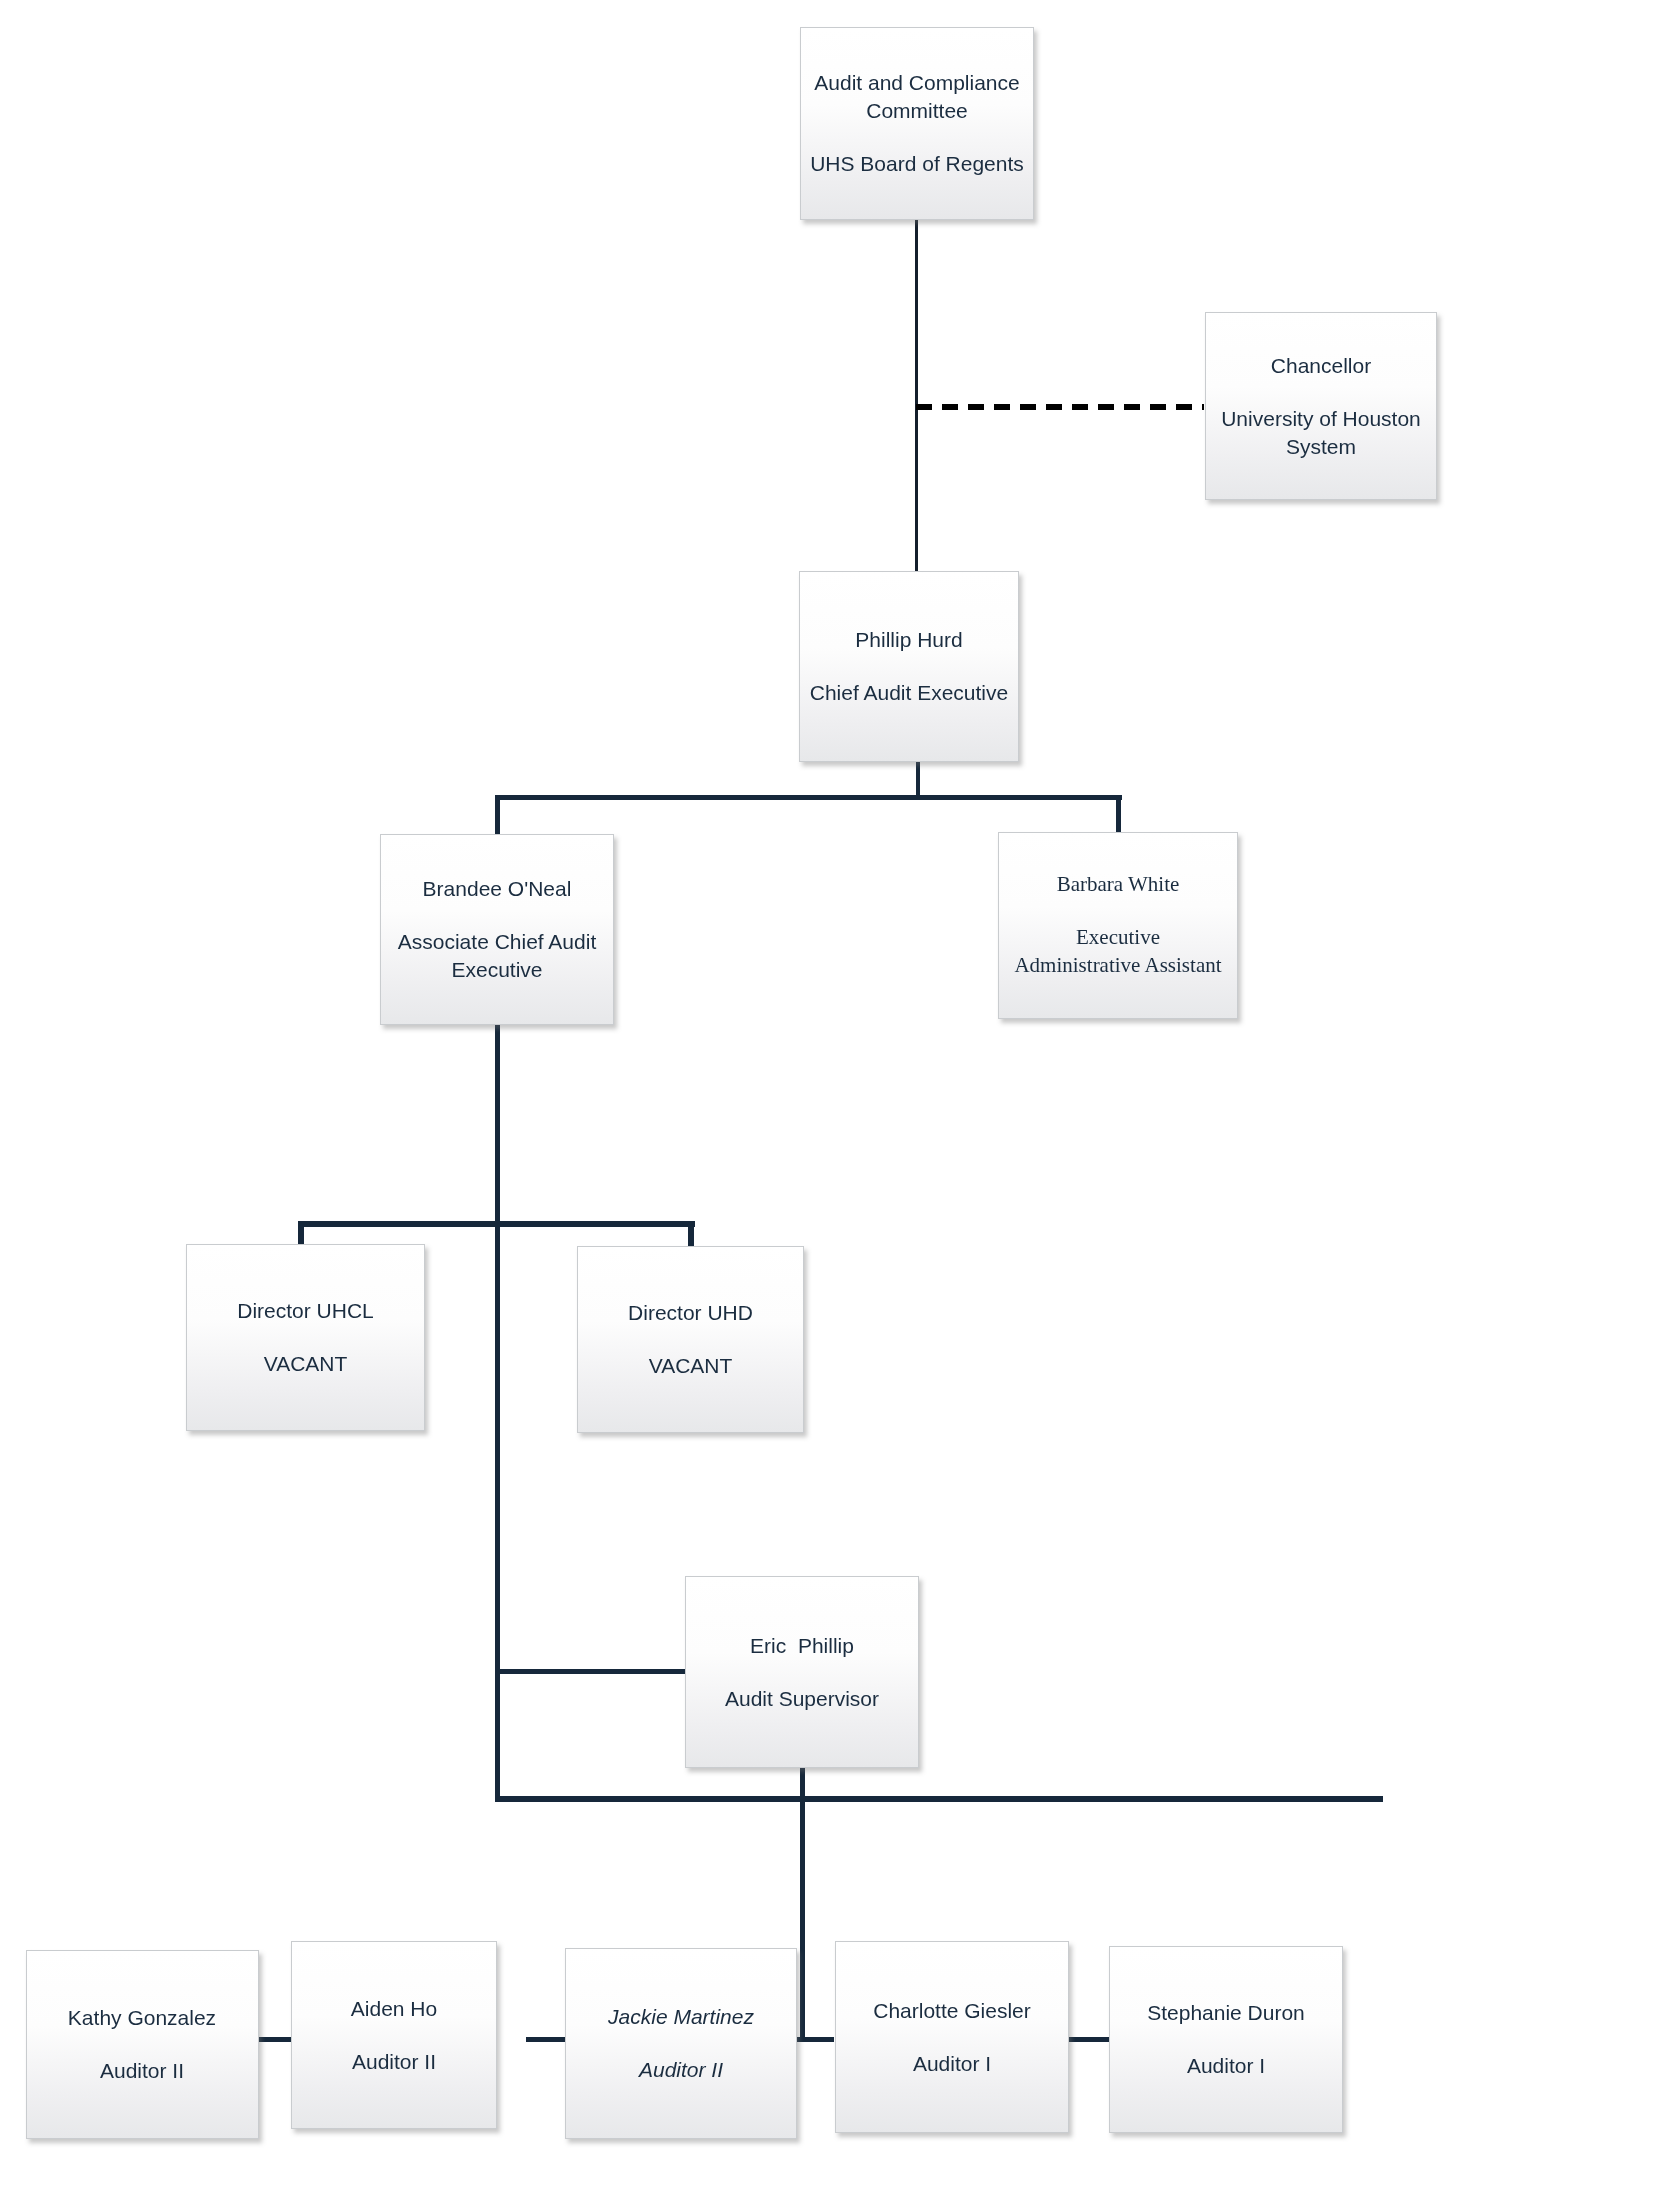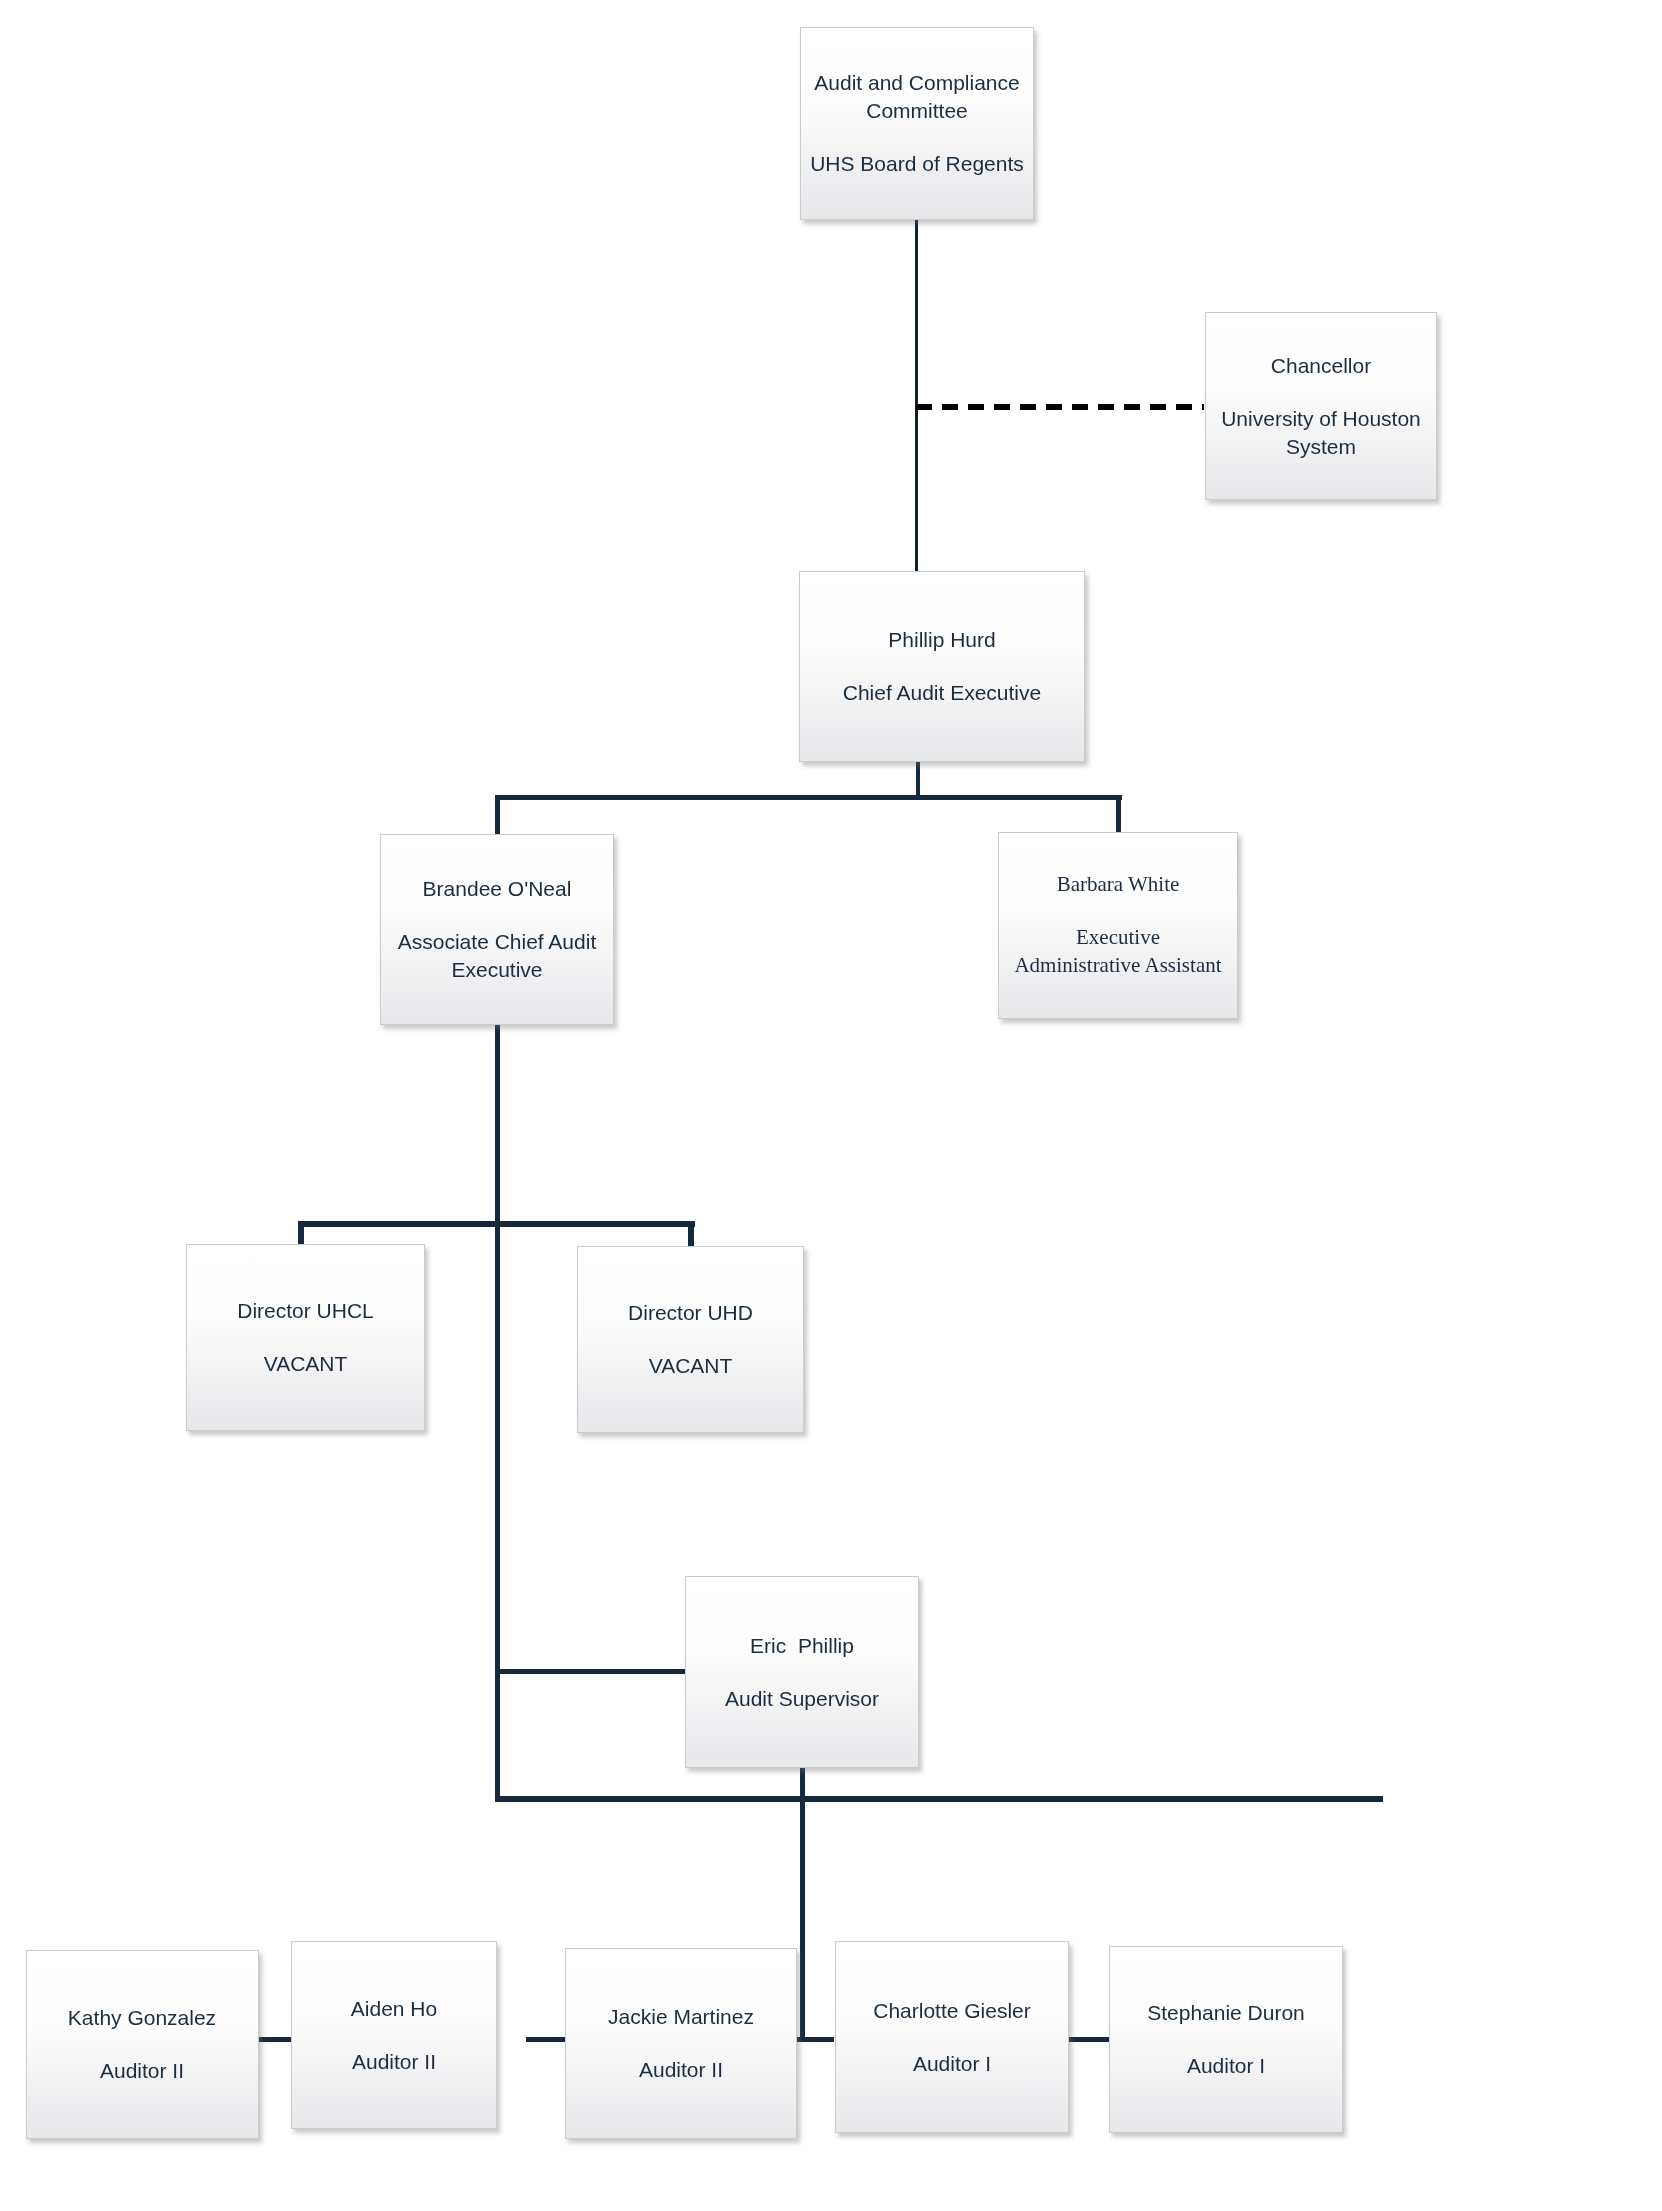--- a/index.html
+++ b/index.html
@@ -28,30 +28,30 @@
     font-size: 21px;
     line-height: 1.32;
   }
   .node .name, .node .role { width: 100%; }
   .node .role { margin-top: 25.5px; }
   .tline { white-space: pre-wrap; }
 
   
   .n-committee   { left: 800px;  top: 27px;   width: 234px; height: 193px; }
   .n-chancellor  { left: 1205px; top: 312px;  width: 232px; height: 188px; }
-  .n-cae         { left: 799px;  top: 571px;  width: 286px; height: 191px; }
+  .n-cae         { left: 799px;  top: 571px;  width: 220px; height: 191px; }
   .n-acae        { left: 380px;  top: 834px;  width: 234px; height: 191px; }
   .n-eaa         { left: 998px; top: 832px;  width: 240px; height: 187px; font-family: Liberation Serif, serif; }
   .n-uhcl        { left: 186px;  top: 1244px; width: 239px; height: 187px; }
   .n-uhd         { left: 577px;  top: 1246px; width: 227px; height: 187px; }
   .n-supervisor  { left: 685px;  top: 1576px; width: 234px; height: 192px; }
   .n-it          { left: 1381px; top: 1705px; width: 235px; height: 195px; }
   .n-kathy       { left: 25.5px;   top: 1950px; width: 233px; height: 189px; text-align: center; }
   .n-aiden       { left: 291px;  top: 1941px; width: 206px; height: 188px; }
-  .n-jackie      { left: 565px;  top: 1948px; width: 232px; height: 191px; }
+  .n-jackie      { left: 565px;  top: 1948px; width: 232px; height: 191px; font-style: italic; }
   .n-charlotte   { left: 835px;  top: 1941px; width: 234px; height: 192px; }
   .n-stephanie   { left: 1109px; top: 1946px; width: 234px; height: 187px; }
 
   
   .c { position: absolute; background: #16283b; }
 
   .c-committee-cae { left: 915px; top: 220px;  width: 2.7px;   height: 351px; background:#141f2c; }
   .c-dash-chancellor {
     left: 916px; top: 404px; width: 288px; height: 6.4px;
     background: repeating-linear-gradient(90deg, #000000 0 16.4px, transparent 16.4px 26px);

